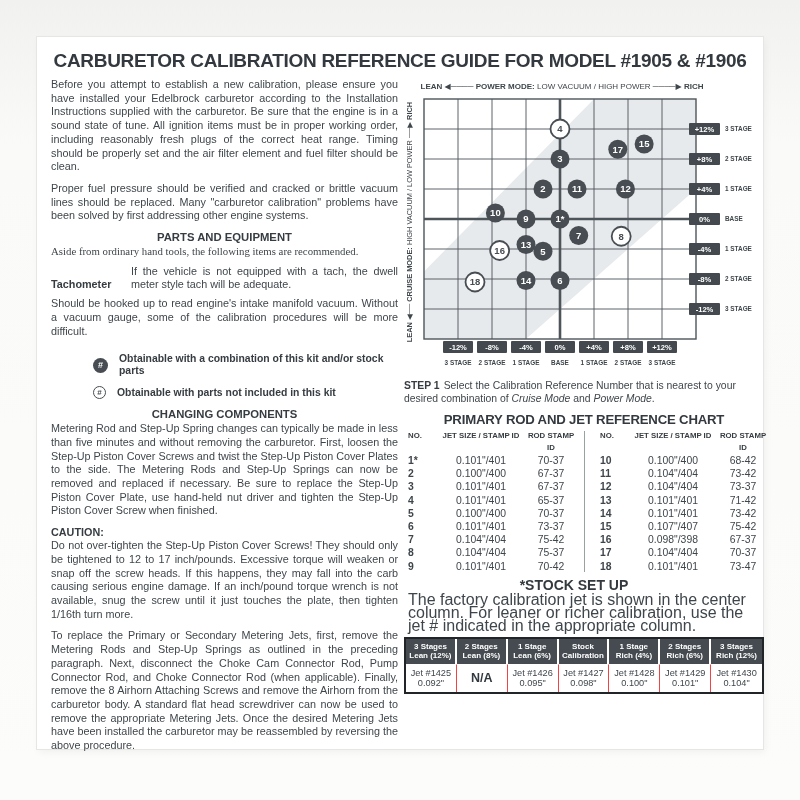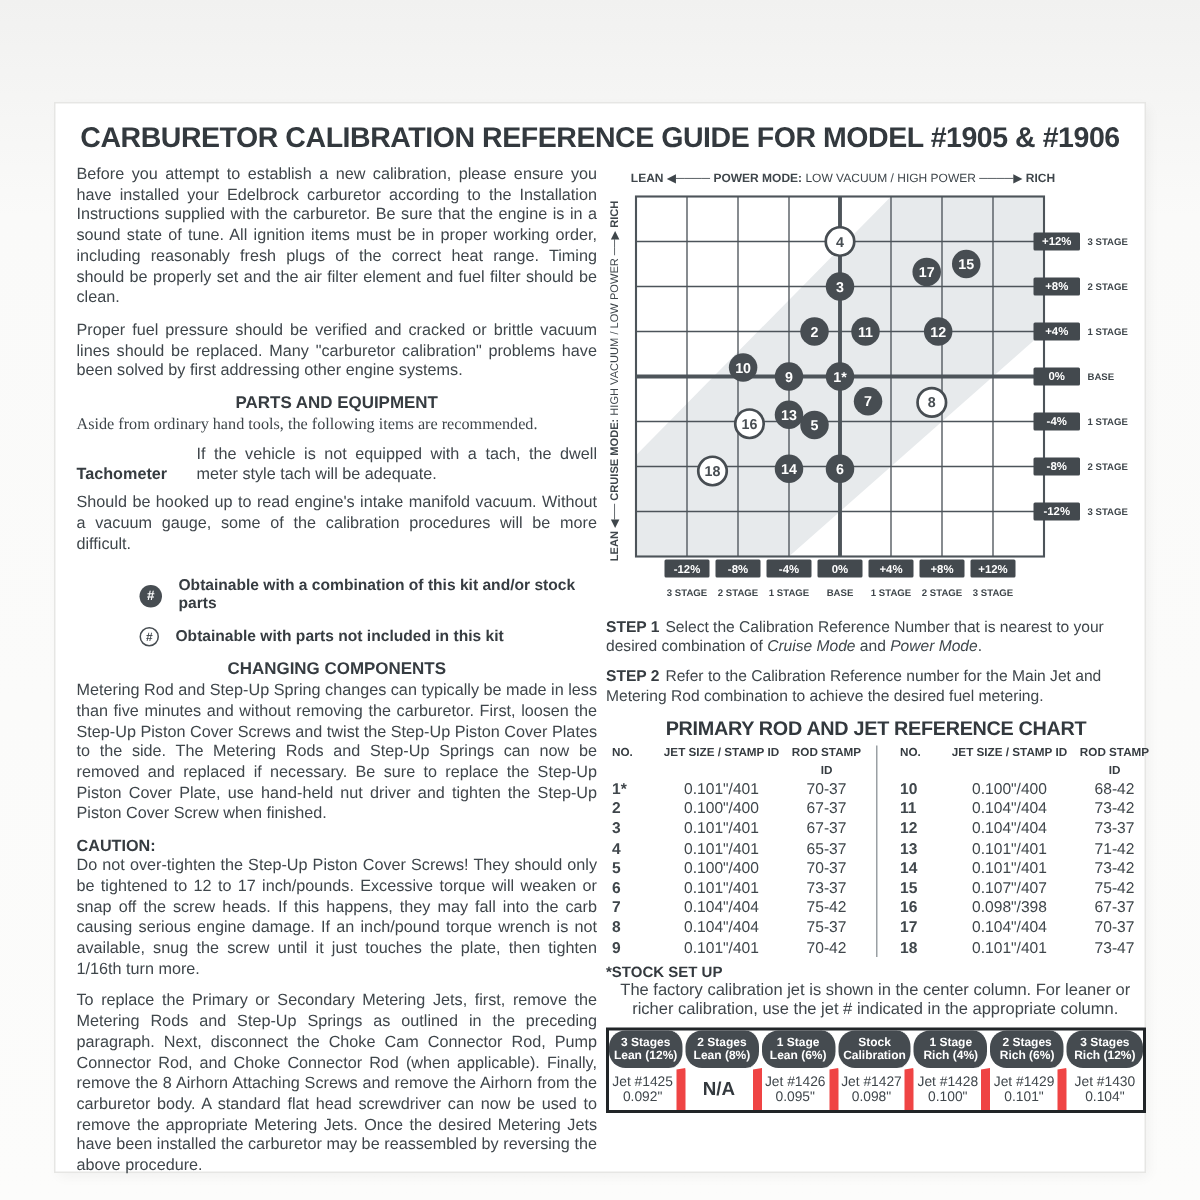--- a/index.html
+++ b/index.html
@@ -5,21 +5,21 @@
   html,body{margin:0;padding:0;}
   body{
     width:800px;height:800px;
     background:linear-gradient(180deg,#f1f1f0 0%,#fafaf9 18%,#fcfcfb 100%);
     font-family:"Liberation Sans","DejaVu Sans",sans-serif;
     color:#3f464b;
     -webkit-font-smoothing:antialiased;
   }
   .canvas{position:relative;width:800px;height:800px;overflow:hidden;}
   .sheet{
-    position:absolute;left:37px;top:69px;width:726px;height:712px;
+    position:absolute;left:37px;top:37px;width:726px;height:712px;
     background:#ffffff;
     box-shadow:0 0 0 1px #e6e6e4, 2px 3px 8px rgba(0,0,0,0.05);
   }
   .title{
     position:absolute;top:13px;left:0;right:0;text-align:center;
     font-size:19px;font-weight:bold;color:#33393e;letter-spacing:-0.3px;
     font-stretch:condensed;
   }
   
   .col-left{position:absolute;left:14px;top:41px;width:347px;}
@@ -42,29 +42,29 @@
   p.step .b{font-weight:bold;margin-right:4px;color:#363c41;}
   p.step .it{font-style:italic;}
   h2.table-title{font-size:13.2px;font-weight:bold;text-align:center;margin:4px 0 3px 0;color:#33393e;letter-spacing:-0.2px;}
   .ptable{position:relative;display:flex;justify-content:space-between;gap:20px;}
   .ptable::after{content:"";position:absolute;left:50%;top:1px;bottom:1px;border-left:1px solid #9aa0a4;}
   .pgroup{width:172px;}
   .prow{display:grid;grid-template-columns:32px 90px 50px;font-size:10.4px;line-height:13.2px;}
   .prow .no{font-weight:bold;padding-left:4px;}
   .prow .jet,.prow .rod{text-align:center;}
   .prow.phead{font-size:7.8px;font-weight:bold;color:#363c41;line-height:12px;}
-  .pfoot{text-align:left;font-size:10px;font-weight:bold;color:#33393e;margin:4px 20px 0 0;}
+  .pfoot{text-align:center;font-size:14px;font-weight:bold;color:#33393e;margin:4px 20px 0 0;}
   h2.sec-heading{font-size:13.5px;font-weight:bold;text-align:center;margin:10px 0 2px 0;color:#33393e;}
-  p.sec-text{font-size:11px;line-height:13px;text-align:center;margin:0 5px 5px 4px;}
+  p.sec-text{font-size:16px;line-height:13px;text-align:left;margin:0 5px 5px 4px;}
   .stable{display:grid;grid-template-columns:repeat(7,1fr);border:2px solid #212528;background:#fff;}
   .sth{background:#454b50;color:#fff;font-size:8px;font-weight:bold;text-align:center;
-       padding:3px 1px;line-height:9.5px;border-right:2px solid #fff;border-radius:11px;}
+       padding:3px 1px;line-height:9.5px;border-right:2px solid #fff;}
   .sth:nth-child(7){border-right:none;}
   .stv{font-size:9.2px;text-align:center;padding:3px 1px;line-height:10.5px;
-       border-right:6px solid #ef4444;border-top:1px solid #fff;color:#3f464b;
+       border-right:1px solid #ef4444;border-top:1px solid #fff;color:#3f464b;
        display:flex;flex-direction:column;justify-content:center;}
   .stv:last-child{border-right:none;}
   .stv .na{font-size:12.5px;font-weight:bold;color:#33393e;}
 </style>
 </head>
 <body>
 
 <div class="canvas">
   <div class="sheet">
 
@@ -201,23 +201,20 @@
             <text x="71" y="208.4" text-anchor="middle" font-size="9.5" font-weight="bold" fill="#474d52">18</text>
             <circle cx="122" cy="203.5" r="9.5" fill="#474d52"></circle>
             <text x="122" y="206.9" text-anchor="middle" font-size="9.5" font-weight="bold" fill="#ffffff">14</text>
             <circle cx="156" cy="203.5" r="9.5" fill="#474d52"></circle>
             <text x="156" y="206.9" text-anchor="middle" font-size="9.5" font-weight="bold" fill="#ffffff">6</text>
           </svg></div>
 
       <p class="step">
         <span class="b">STEP 1</span><span>Select the Calibration Reference Number that is nearest to your desired combination of </span><span class="it">Cruise Mode</span><span> and </span><span class="it">Power Mode</span><span>.</span>
       </p>
-      <p class="step">
-        <span class="b">STEP 2</span><span>Refer to the Calibration Reference number for the Main Jet and Metering Rod combination to achieve the desired fuel metering.</span>
-      </p>
 
       <h2 class="table-title">PRIMARY ROD AND JET REFERENCE CHART</h2>
       <div class="ptable" id="primary-table">
           <div class="pgroup">
             <div class="prow phead">
               <span class="no" style="font-weight:bold;">NO.</span>
               <span class="jet" style="font-weight:bold;">JET SIZE / STAMP ID</span>
               <span class="rod" style="font-weight:bold;">ROD STAMP ID</span>
             </div>
             <div class="prow">

